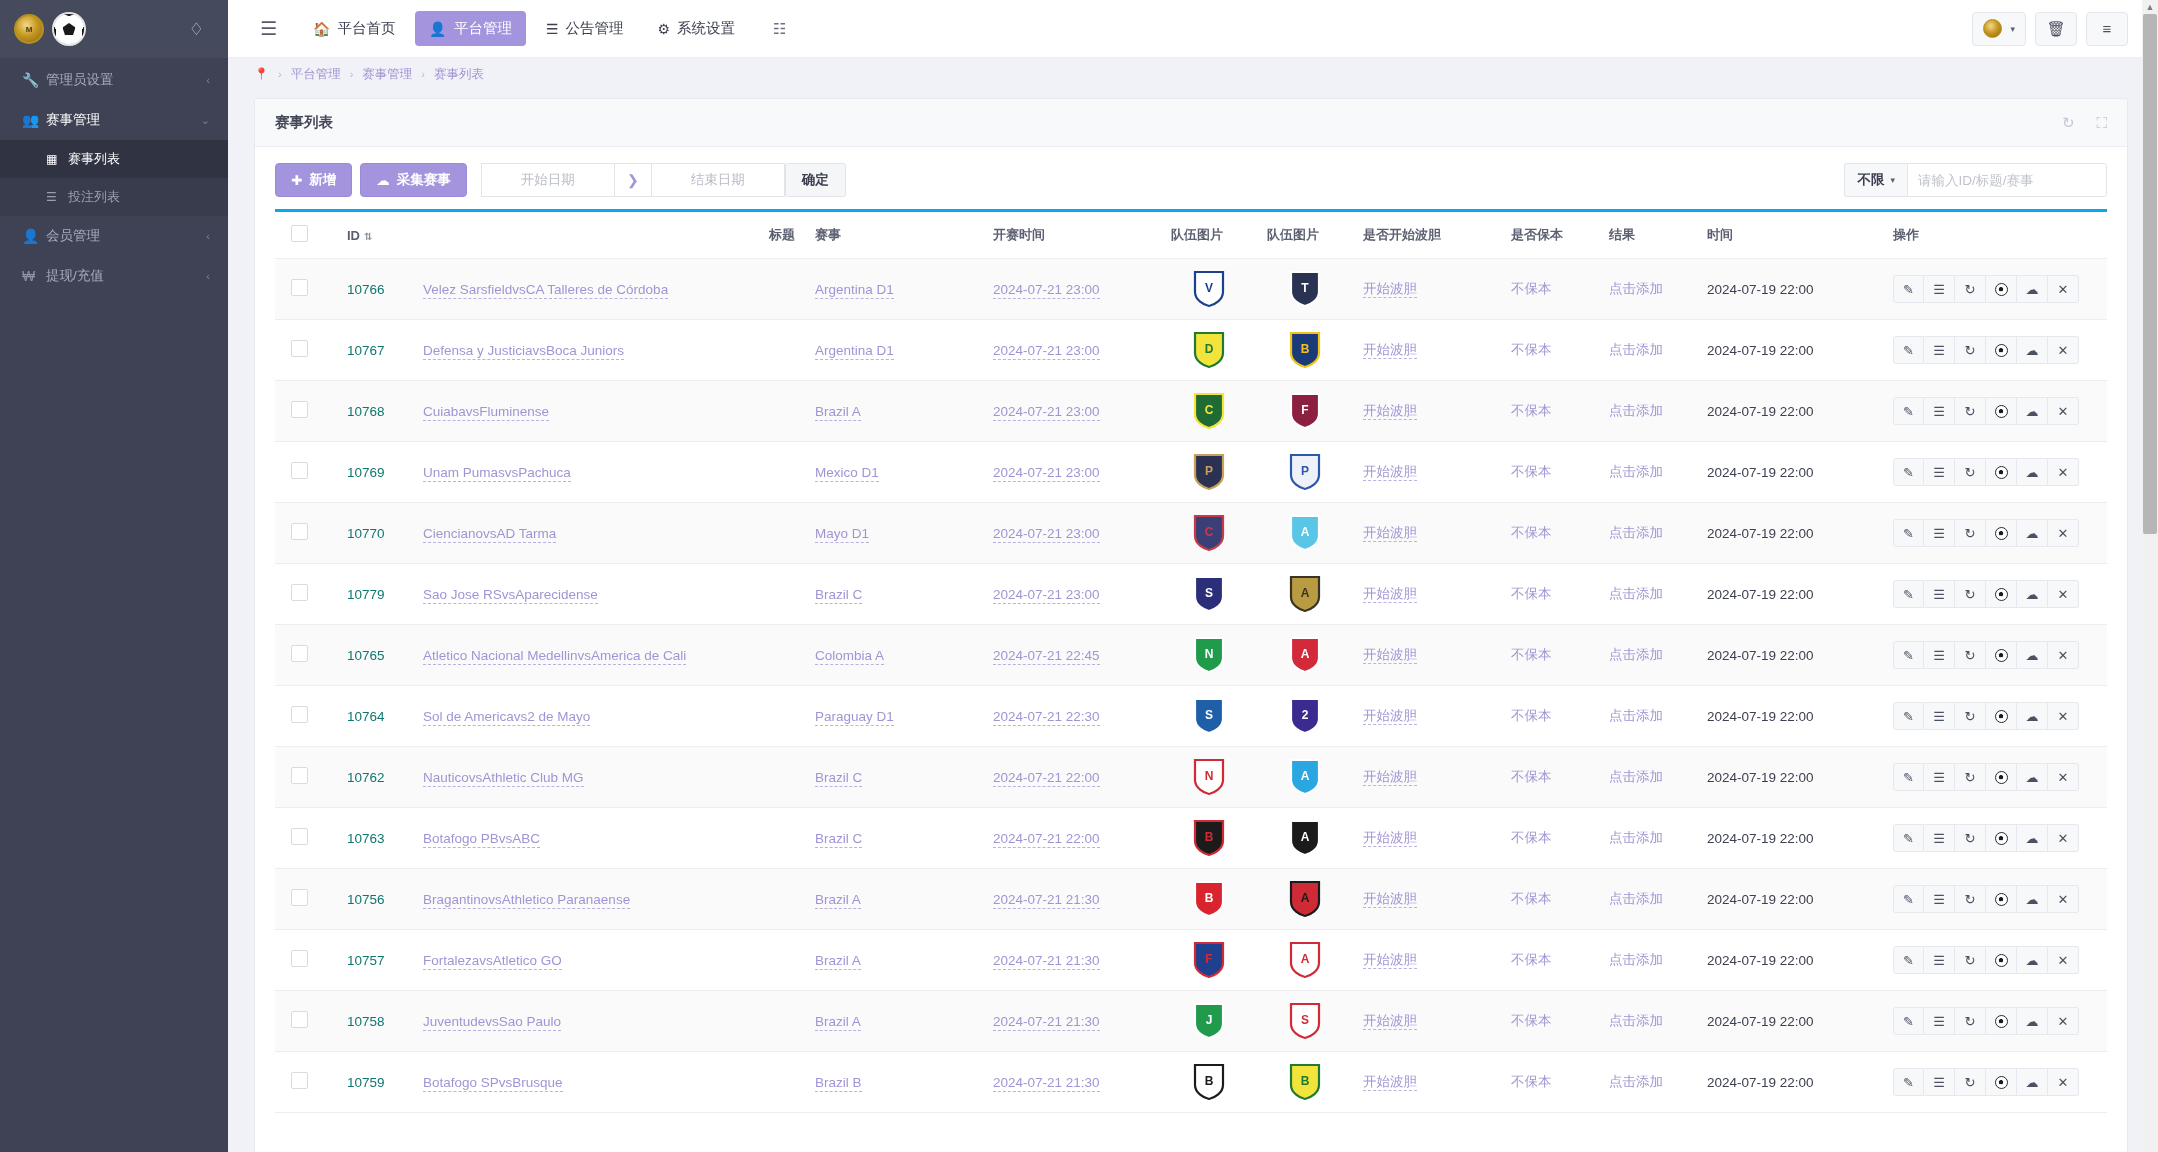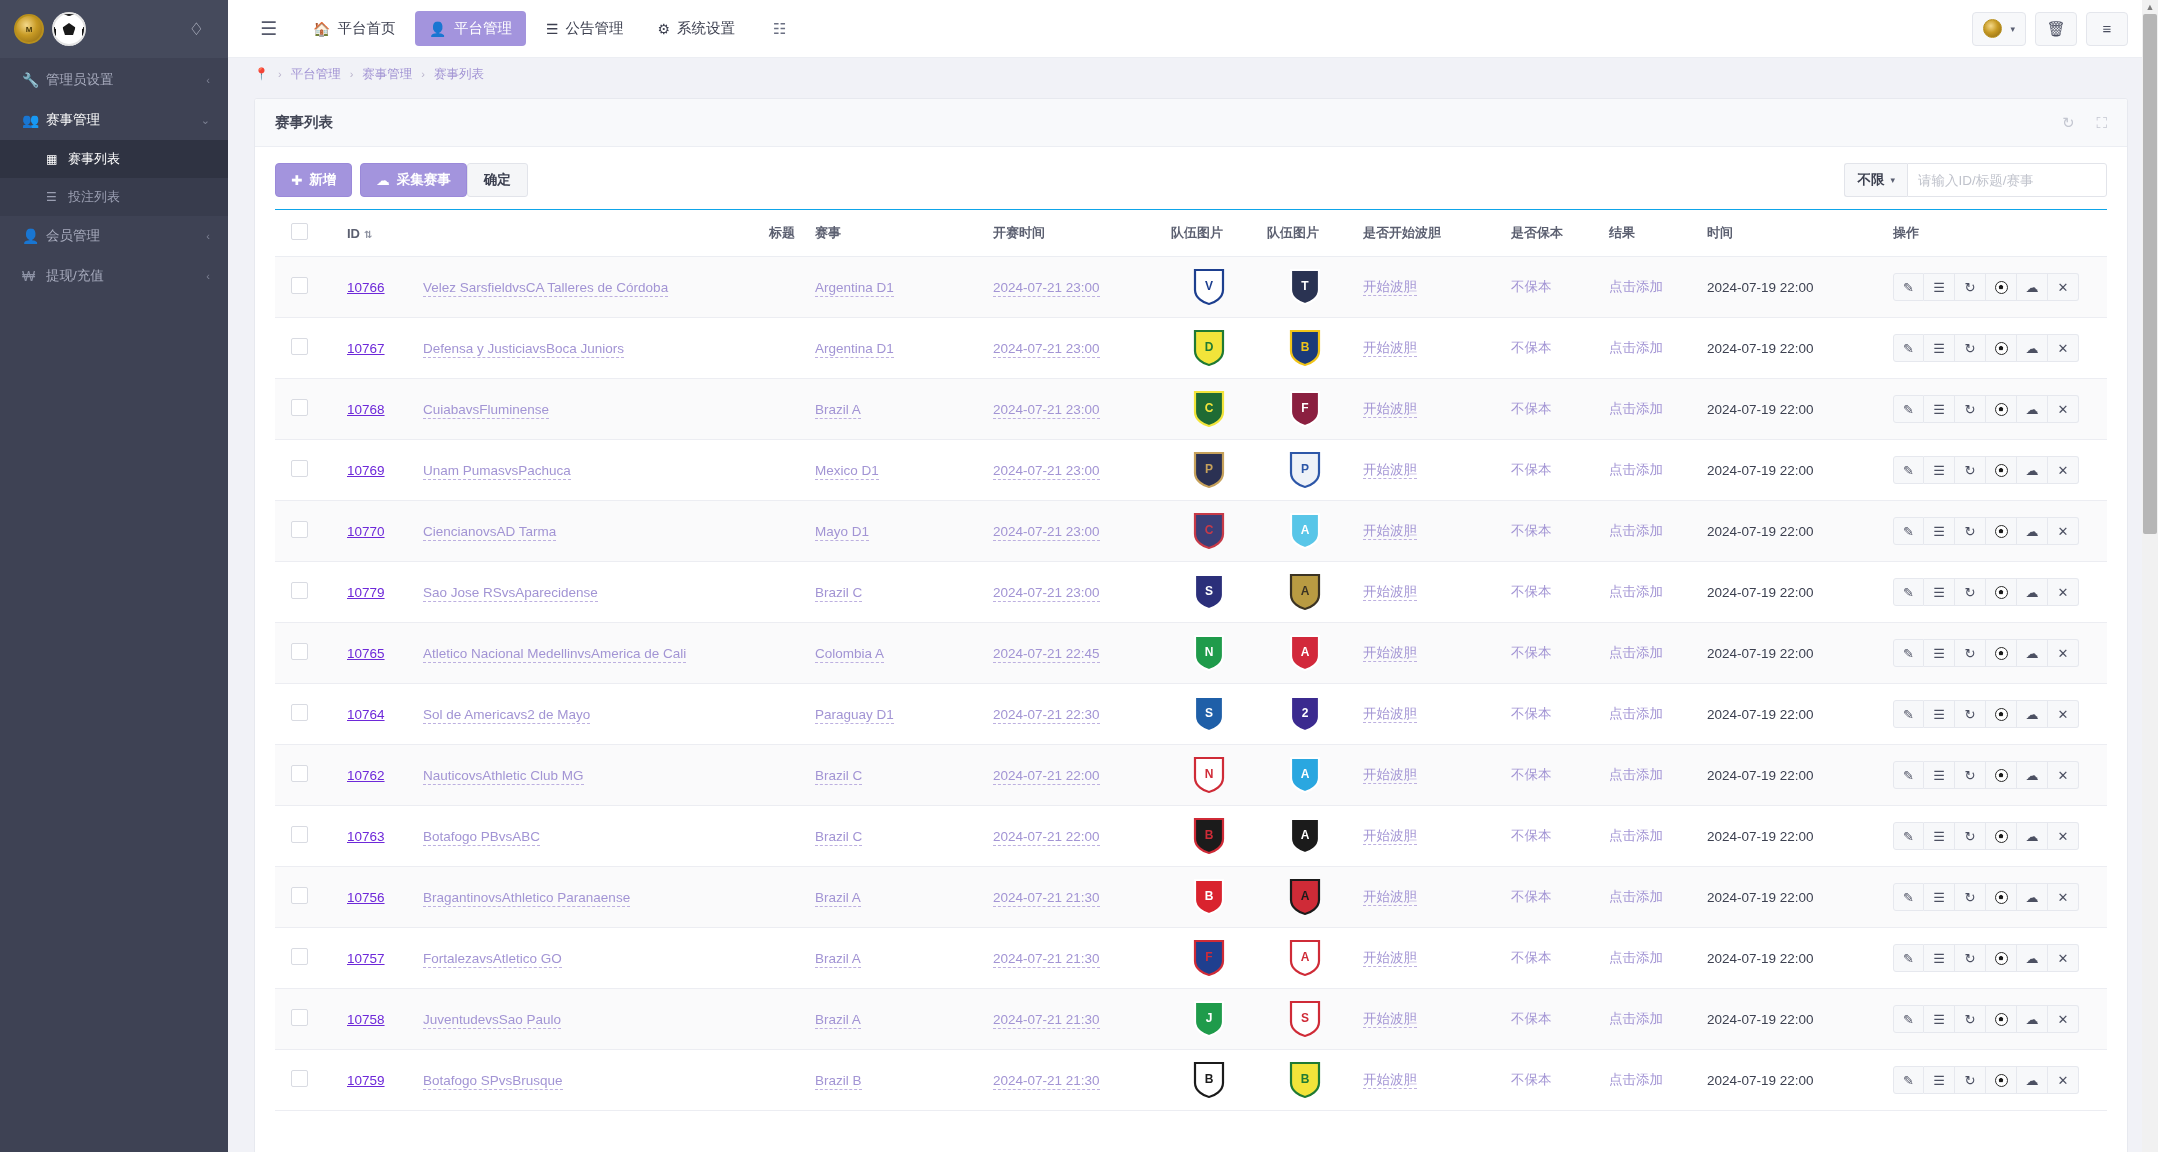--- a/index.html
+++ b/index.html
@@ -166,21 +166,21 @@
   .search-in {
     height:34px; width: 200px; border:1px solid #e2e4ea; border-radius:0 3px 3px 0;
     padding: 0 10px; font-size:13.5px; color:#333; outline:none;
   }
   .search-in::placeholder { color:#c0c3cc; }
 
   
   .tbl-wrap { padding: 0 20px; }
   table { width: 100%; border-collapse: collapse; table-layout: fixed; }
   thead th {
-    background:#fff; border-top:1px solid #0ea5e9; border-bottom:1px solid #ebedf2;
+    background:#fff; border-top:3px solid #0ea5e9; border-bottom:1px solid #ebedf2;
     text-align:left; font-size:13px; color:#5b5f70; font-weight:bold;
     padding: 13px 10px; white-space:nowrap;
   }
   thead th.cbx { width: 62px; padding-left:16px;}
   thead th.c-id { width: 76px; }
   thead th.c-title { width: 392px; text-align: right; }
   thead th.c-league { width: 178px; }
   thead th.c-kick { width: 178px; font-family: Liberation Mono, monospace; }
   thead th.c-logo { width: 96px; }
   thead th.c-bodan { width: 148px; }
@@ -198,21 +198,21 @@
   .chk {
     width:17px;height:17px;border:1px solid #d9dbe2;background:#fff;border-radius:2px;
     display:inline-block; cursor:pointer;
   }
   .dash-link {
     color:#a294d4; text-decoration: none;
     border-bottom: 1px dashed #bdb0e0; cursor:pointer; padding-bottom:1px;
   }
   .plain { color:#a294d4; }
   .sort-ico { font-size: 10px; color:#8b8f9e; margin-left:4px; }
-  .id-val { color:#6d28d9;text-decoration:underline; }
+  .id-val { color:#0f766e; }
   .time-val { color:#3c4050; }
 
   .logo-cell { text-align: center; }
   .team-badge { width: 34px; height: 38px; display:inline-block; vertical-align: middle;}
 
   .ops { display:flex; }
   .op-btn {
     width: 31px; height: 28px; border:1px solid #e6e8ee; border-left:none;
     background:#f7f8fa; display:flex; align-items:center; justify-content:center;
     font-size: 13px; color:#4c5062; cursor:pointer;
@@ -341,20 +341,25 @@
       </div>
 
       <div class="toolbar">
         <div class="btn btn-primary">
           <span>✚</span>
           <span>新增</span>
         </div>
         <div class="btn btn-primary">
           <span>☁</span>
           <span>采集赛事</span>
+        </div>
+        <div class="daterange">
+          <div class="date-in">开始日期</div>
+          <div class="date-arrow">❯</div>
+          <div class="date-in">结束日期</div>
         </div>
         <div class="btn-confirm">确定</div>
 
         <div class="search-wrap">
           <div class="sel-unlimited">
             <span>不限</span>
             <span class="caret">▾</span>
           </div>
           <input class="search-in" type="text" placeholder="请输入ID/标题/赛事" style="">
         </div>

